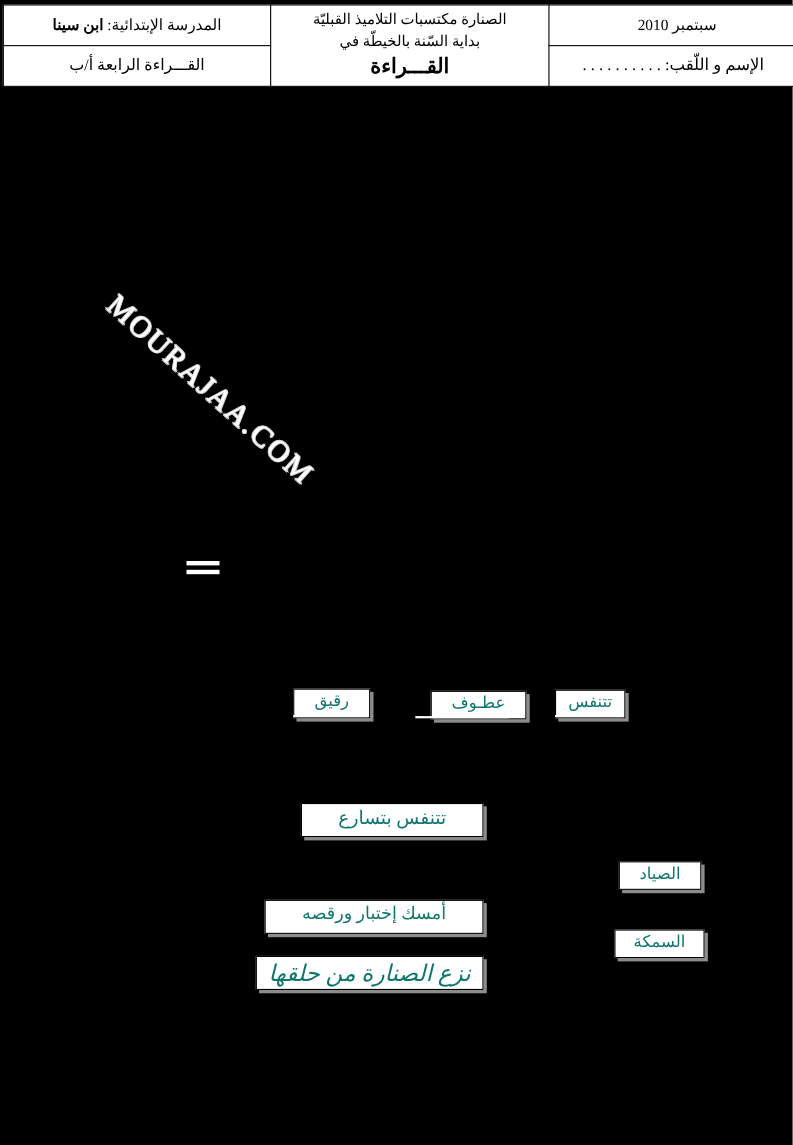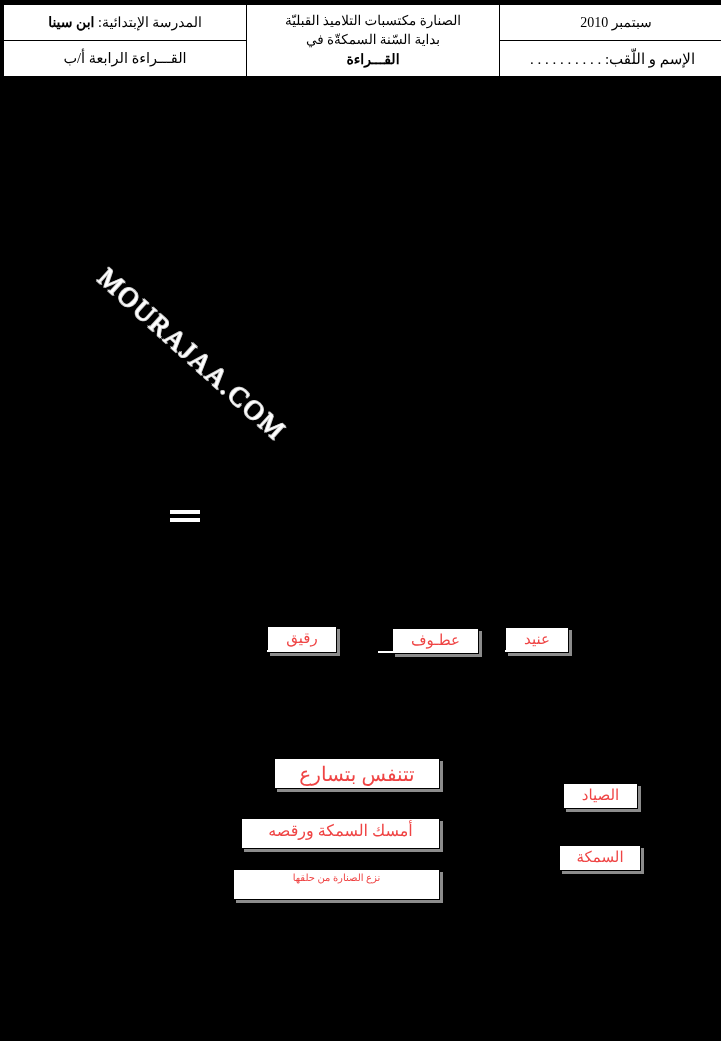--- a/index.html
+++ b/index.html
@@ -54,21 +54,21 @@
     text-align: right;
     padding-right: 8px;
   }
   .hcell-mid {
     width: 244px;
     font-size: 13.5px;
     line-height: 1.45;
     padding: 3px 4px;
   }
   .hcell-mid b {
-    font-size: 14px;
+    font-size: 19px;
   }
   .hcell-school {
     width: 240px;
     height: 33px;
     font-size: 14px;
   }
   .hcell-school b { font-weight: bold; }
   .hcell-year {
     width: 240px;
     height: 33px;
@@ -113,62 +113,62 @@
     height: 4px;
     margin-bottom: 4px;
     width: 100%;
   }
 
   
   .word-box {
     position: absolute;
     background: #ffffff;
     border: 1px solid #000000;
-    color: #ef4444;
+    color: #0f766e;
     font-family: "Liberation Serif", serif;
     font-size: 15px;
     text-align: center;
     line-height: 1.5;
     box-shadow: 3px 3px 0 rgba(255,255,255,0.55);
     overflow: hidden;
     white-space: nowrap;
   }
 
   .wb-1 { left: 505px; top: 627px; width: 62px; height: 24px; }
   .wb-2 { left: 392px; top: 628px; width: 85px; height: 24px; }
   .wb-3 { left: 267px; top: 626px; width: 68px; height: 25px; }
 
   
   .pb-1 { left: 563px; top: 783px; width: 73px; height: 24px; font-size: 15px; text-align: center; }
   .pb-2 { left: 559px; top: 845px; width: 80px; height: 24px; font-size: 15px; }
 
   
-  .lb-1 { left: 274px; top: 758px; width: 164px; height: 29px; font-size: 20px; }
+  .lb-1 { left: 274px; top: 730px; width: 164px; height: 29px; font-size: 17px; }
   .lb-2 { left: 241px; top: 818px; width: 197px; height: 29px; font-size: 16px; }
-  .lb-3 { left: 233px; top: 869px; width: 205px; height: 29px; font-size: 10px; }
+  .lb-3 { left: 233px; top: 869px; width: 205px; height: 29px; font-size: 21px; font-style: italic; }
 
   
   .strike {
     position: absolute;
     background: #ffffff;
     height: 2px;
   }
 </style>
 </head>
 <body>
 
 <div class="page">
 
   <table class="header-table">
     <tbody>
         <tr>
       <td class="hcell-date">سبتمبر 2010</td>
       <td class="hcell-mid" rowspan="2">
         <span>الصنارة مكتسبات التلاميذ القبليّة</span><br>
-        <span>بداية السّنة السمكةّة في</span><br>
+        <span>بداية السّنة بالخيطّة في</span><br>
         <b>القـــراءة</b>
       </td>
       <td class="hcell-school">
         <span>المدرسة الإبتدائية:</span>
         <b>ابن سينا</b>
       </td>
     </tr>
     <tr>
       <td class="hcell-name">الإسم و اللّقب: . . . . . . . . . .</td>
       <td class="hcell-year">القـــراءة الرابعة أ/ب</td>
@@ -176,28 +176,28 @@
   </tbody>
     </table>
 
   <div class="watermark">MOURAJAA.COM</div>
 
   <div class="mini-mark">
     <i></i>
       <i></i>
   </div>
 
-  <div class="word-box wb-1">عنيد</div>
+  <div class="word-box wb-1">تتنفس</div>
   <div class="word-box wb-2">عطـوف</div>
   <div class="word-box wb-3">رقيق</div>
 
   <div class="strike" style="left:505px; top:650px; width:62px;"></div>
   <div class="strike" style="left:378px; top:651px; width:85px;"></div>
   <div class="strike" style="left:267px; top:650px; width:68px;"></div>
 
   <div class="word-box pb-1">الصياد</div>
   <div class="word-box pb-2">السمكة</div>
 
   <div class="word-box lb-1">تتنفس بتسارع</div>
-  <div class="word-box lb-2">أمسك السمكة ورقصه</div>
+  <div class="word-box lb-2">أمسك إختبار ورقصه</div>
   <div class="word-box lb-3">نزع الصنارة من حلقها</div>
 
 </div>
 
 </body></html>

